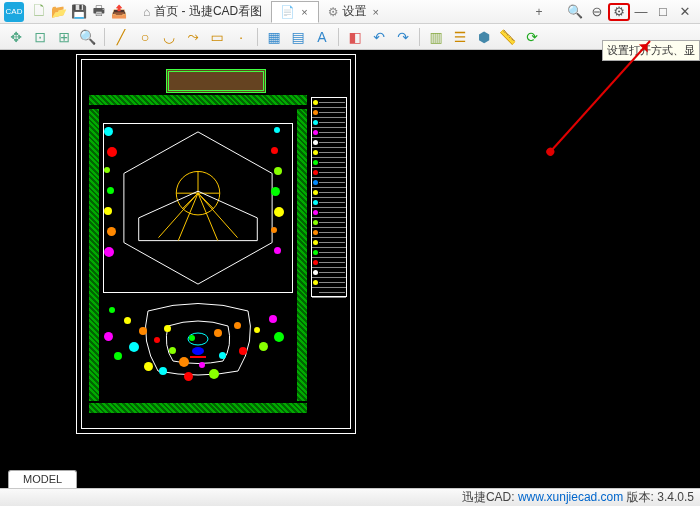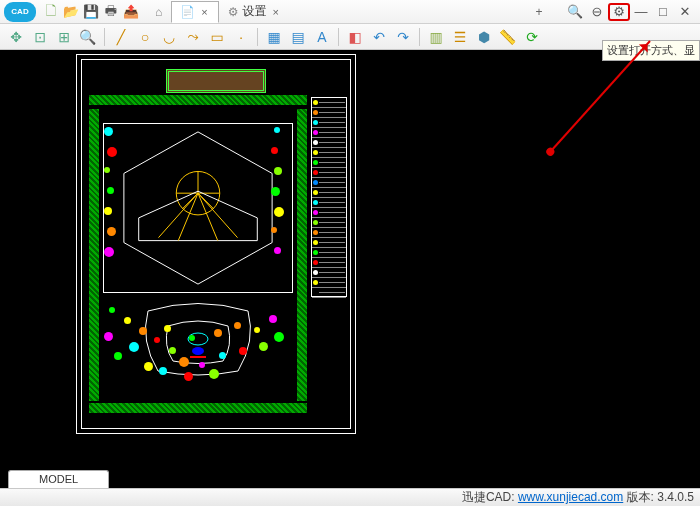--- a/index.html
+++ b/index.html
@@ -1,34 +1,34 @@
 <!DOCTYPE html>
 <html><head>
 <meta charset="utf-8">
 <style>
 *{box-sizing:border-box;margin:0;padding:0;font-family:"Microsoft YaHei",sans-serif;font-size:12px}
 body{width:700px;height:506px;background:#000;overflow:hidden;position:relative}
 .titlebar{height:24px;background:linear-gradient(#fdfdfd,#f1f1f1);border-bottom:1px solid #d0d0d0;display:flex;align-items:center;padding:0 4px;gap:2px}
-.app-logo{width:32px;height:20px;background:#1ba8e0;border-radius:9px;display:flex;align-items:center;justify-content:center;color:#fff;font-size:8px;font-weight:bold}
+.app-logo{width:20px;height:20px;background:#1ba8e0;border-radius:3px;display:flex;align-items:center;justify-content:center;color:#fff;font-size:8px;font-weight:normal}
 .tb-icon{width:18px;height:18px;display:flex;align-items:center;justify-content:center;cursor:pointer;font-size:13px}
 .tabs{display:flex;align-items:center;height:100%;margin-left:4px;flex:1}
 .tab{height:22px;display:flex;align-items:center;padding:0 8px;gap:4px;border:1px solid transparent;cursor:pointer;font-size:12px;color:#333;white-space:nowrap}
 .tab.active{background:#fff;border:1px solid #b0b0b0;border-bottom-color:#fff}
 .tab-close{font-size:11px;color:#666;padding:0 2px}
 .tab-add{width:18px;height:18px;display:flex;align-items:center;justify-content:center;cursor:pointer;color:#666}
 .win-controls{display:flex;align-items:center;gap:0}
 .win-btn{width:22px;height:18px;display:flex;align-items:center;justify-content:center;cursor:pointer;font-size:13px;color:#555;position:relative}
 .win-btn.hilite{border:2px solid #e00000;border-radius:3px}
 .toolbar{height:26px;background:linear-gradient(#fbfbfb,#eee);border-bottom:1px solid #c8c8c8;display:flex;align-items:center;padding:0 6px;gap:4px}
 .tbar-icon{width:20px;height:20px;display:flex;align-items:center;justify-content:center;cursor:pointer;font-size:14px;border-radius:2px}
 .sep{width:1px;height:18px;background:#c8c8c8;margin:0 2px}
 .canvas{position:absolute;top:50px;left:0;right:0;bottom:18px;background:#000}
 .statusbar{position:absolute;bottom:0;left:0;right:0;height:18px;background:linear-gradient(#fafafa,#e8e8e8);border-top:1px solid #c8c8c8;display:flex;align-items:center;justify-content:space-between;padding:0 6px;font-size:11px;color:#444}
-.model-tab{position:absolute;bottom:18px;left:8px;height:18px;background:#fff;border:1px solid #aaa;border-bottom:none;padding:2px 30px 0;font-size:11px;color:#333;z-index:5;border-radius:3px 3px 0 0}
-.footer-right a{color:#0066cc;text-decoration:underline}
+.model-tab{position:absolute;bottom:18px;left:8px;height:18px;background:#fff;border:1px solid #aaa;border-bottom:none;padding:2px 14px 0;font-size:11px;color:#333;z-index:5;border-radius:3px 3px 0 0}
+.footer-right a{color:#0066cc;}
 .arrow{position:absolute;top:40px;left:500px;width:150px;height:2px;background:#e00000;transform-origin:right center;transform:rotate(-48deg);z-index:20}
 .arrow::after{content:"";position:absolute;right:-2px;top:-5px;border:6px solid transparent;border-left-color:#e00000}
 .arrow::before{content:"";position:absolute;left:-3px;top:-3px;width:8px;height:8px;background:#e00000;border-radius:50%}
 .tooltip{position:absolute;top:40px;right:0;background:#fffff0;border:1px solid #aaa;padding:2px 4px;font-size:11px;color:#333;z-index:15;white-space:nowrap}
 
 .drawing{position:absolute;top:4px;left:76px;width:280px;height:380px;border:1px solid #fff}
 .drawing::before{content:"";position:absolute;inset:4px;border:1px solid #fff}
 .titleblock{position:absolute;top:14px;left:50%;transform:translateX(-50%);width:100px;height:24px;background:#654321;border:3px double #42ff42}
 .legend{position:absolute;top:42px;right:8px;width:36px;height:200px;border:1px solid #fff}
 .legend-row{height:10px;border-bottom:1px solid #888;display:flex;align-items:center;gap:1px;padding:0 1px}
@@ -53,20 +53,21 @@
   <div id="title-icons" style="display:flex;gap:2px;margin-left:4px">
       <div class="tb-icon" style="color: rgb(119, 170, 85);">🗋</div>
       <div class="tb-icon" style="color: rgb(204, 153, 51);">📂</div>
       <div class="tb-icon" style="color: rgb(51, 102, 170);">💾</div>
       <div class="tb-icon" style="color: rgb(85, 85, 85);">🖶</div>
       <div class="tb-icon" style="color: rgb(187, 68, 68);">📤</div>
     </div>
   <div class="tabs" id="tabs">
       <div class="tab">
         <span style="color: rgb(136, 136, 136);">⌂</span>
+        <span>首页 - 迅捷CAD看图</span>
       </div>
       <div class="tab active">
         <span style="color: rgb(51, 170, 119);">📄</span>
         <span class="tab-close">×</span>
       </div>
       <div class="tab">
         <span style="color: rgb(136, 136, 136);">⚙</span>
         <span>设置</span>
         <span class="tab-close">×</span>
       </div>

